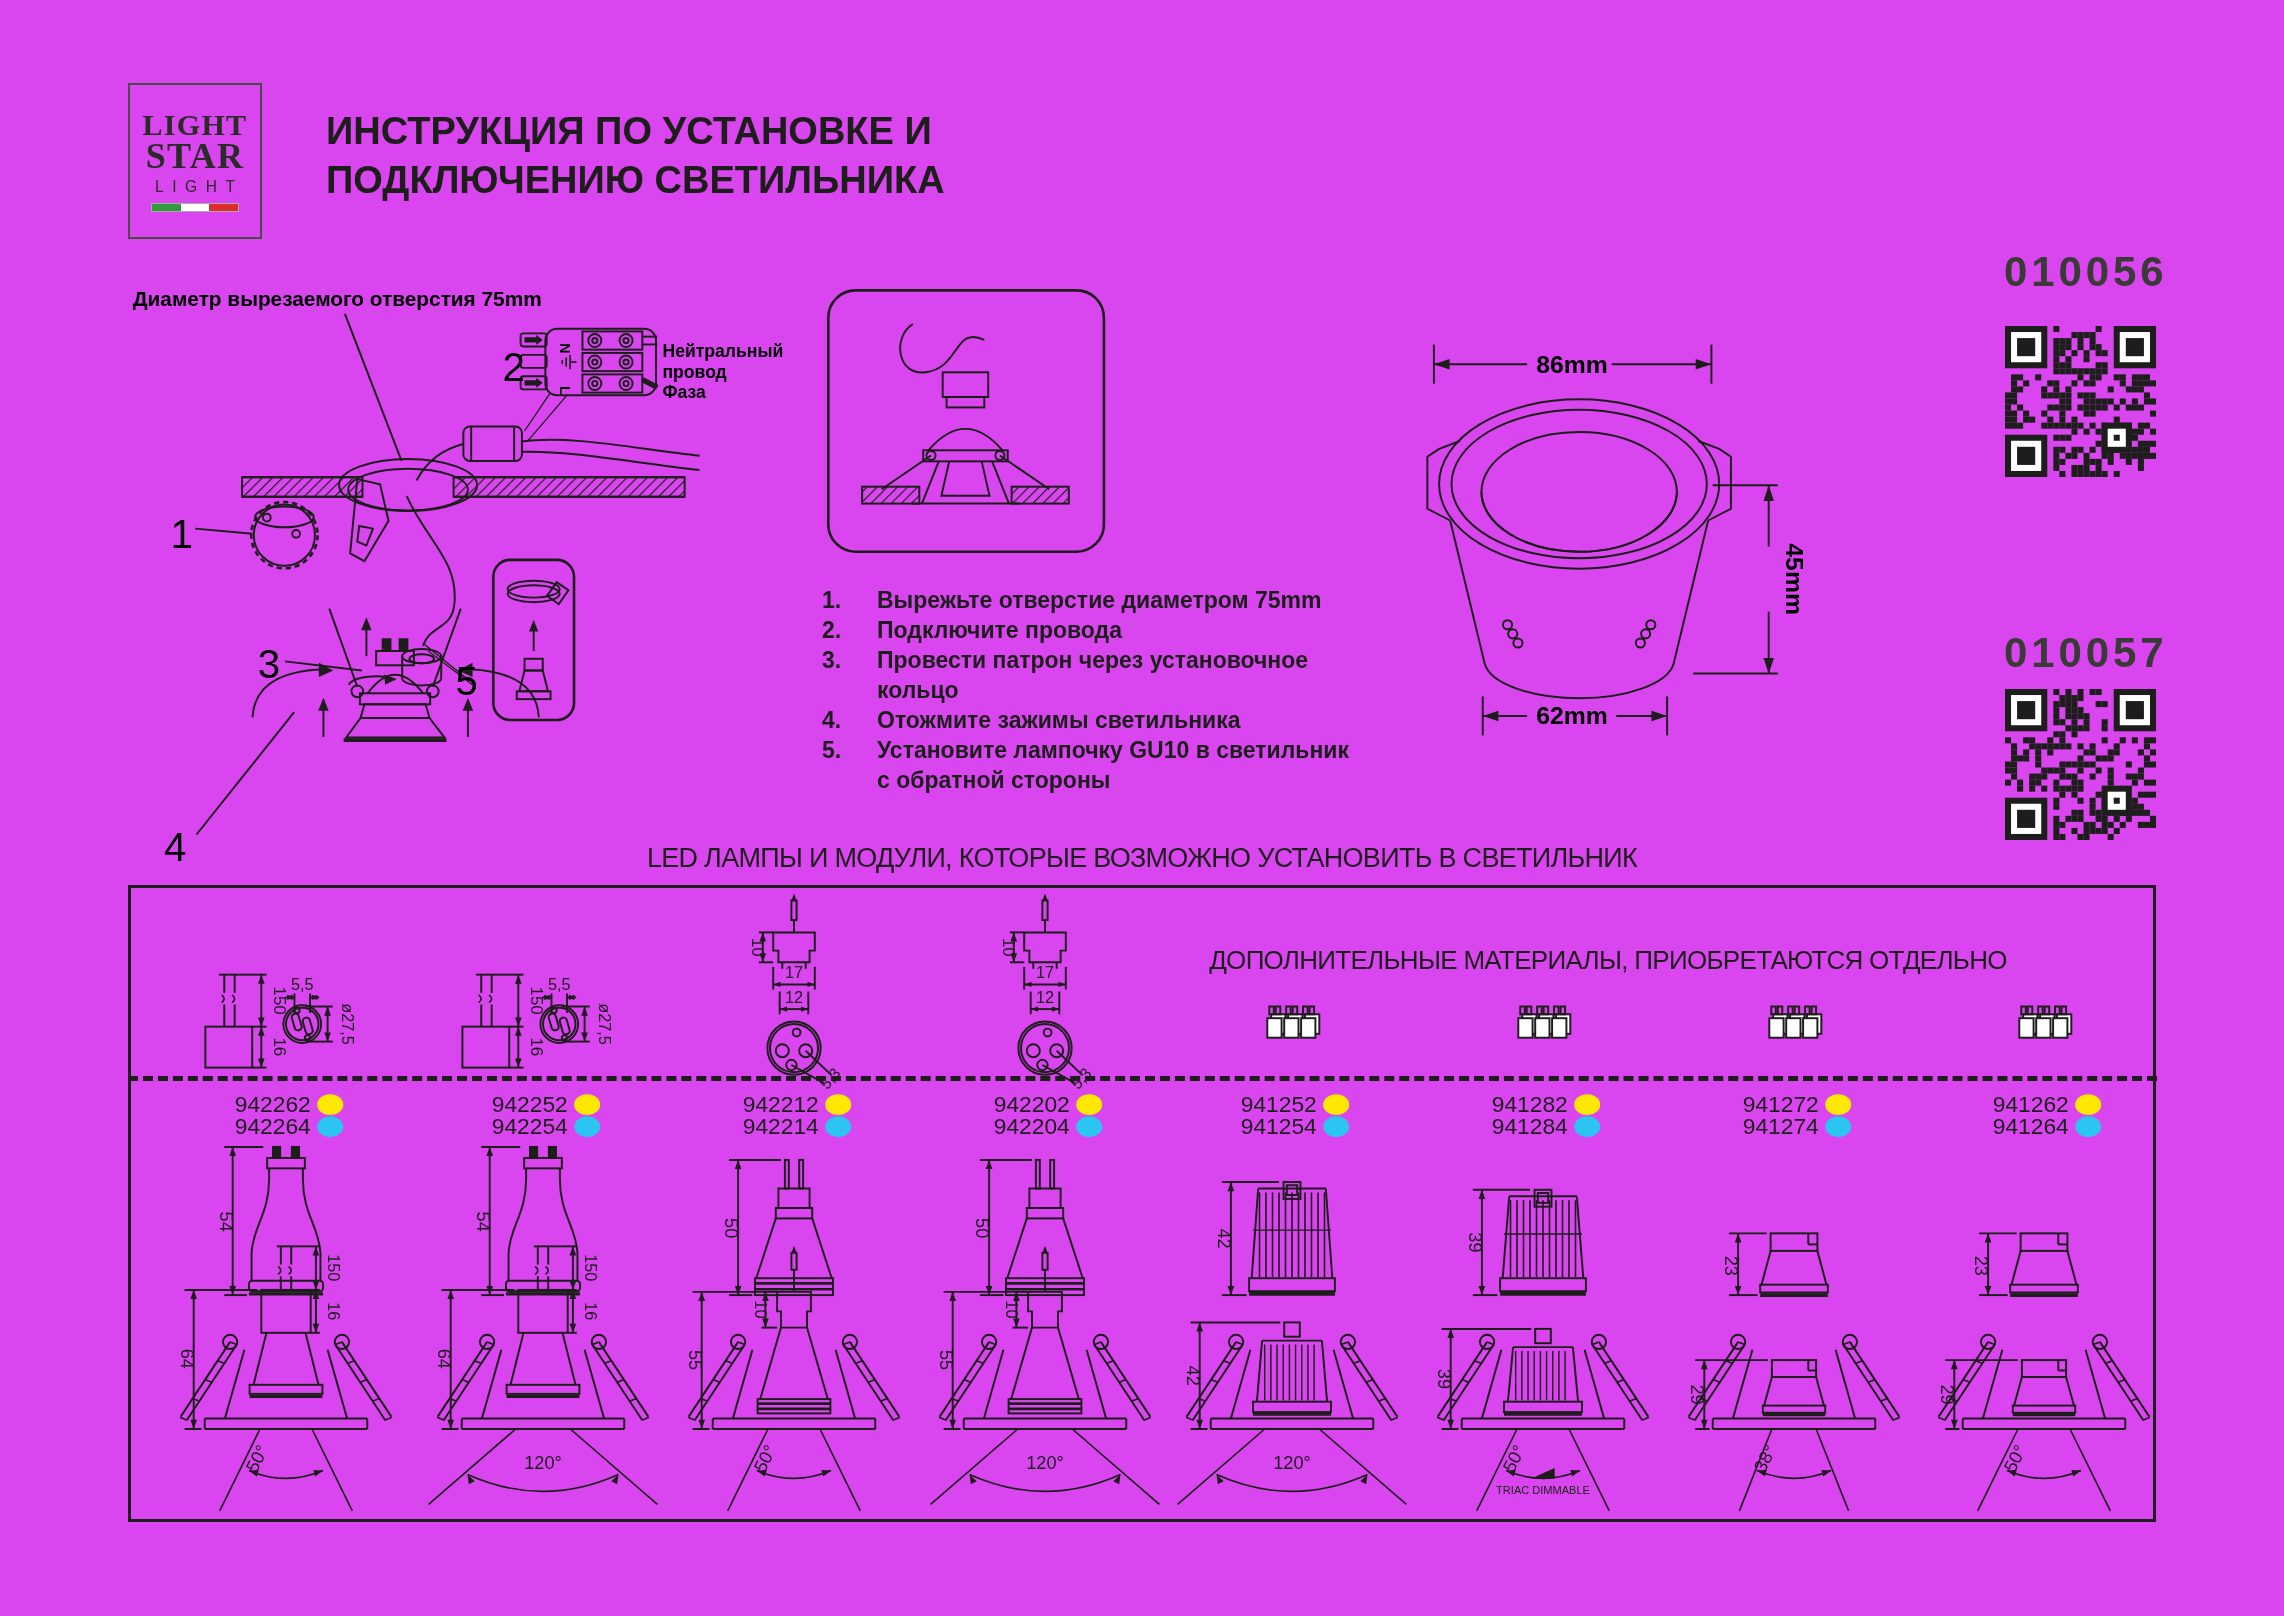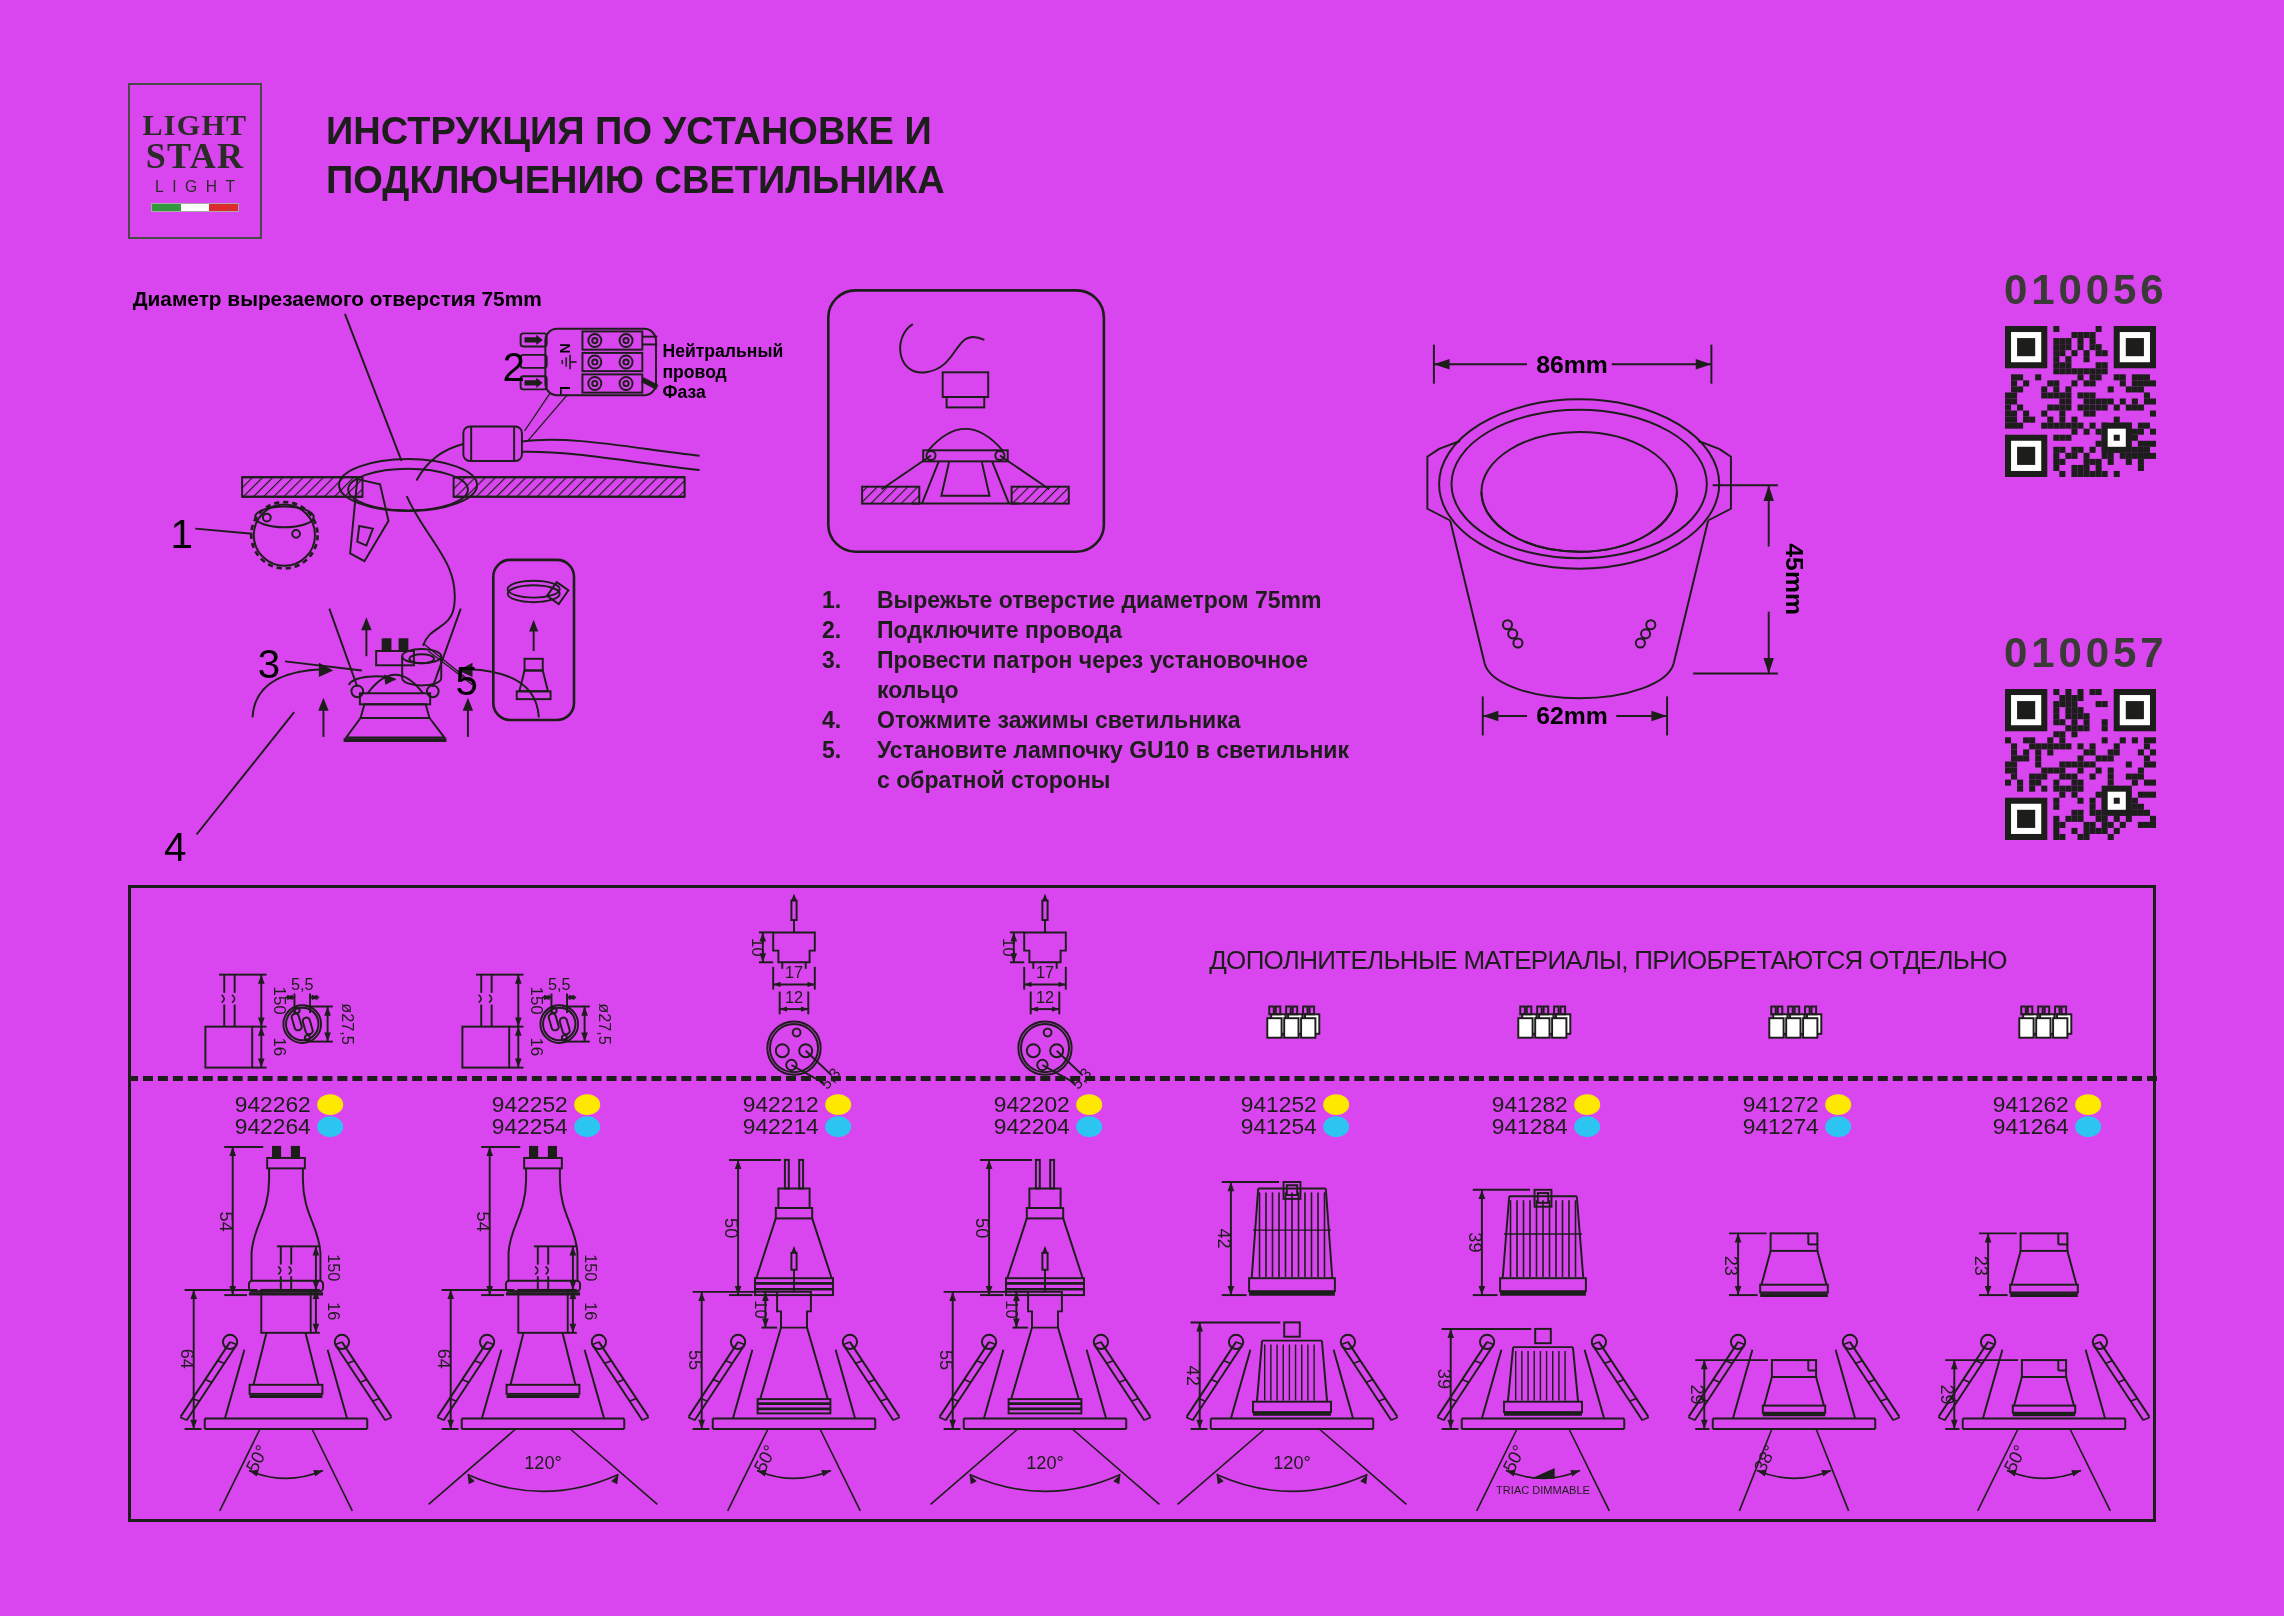--- a/index.html
+++ b/index.html
@@ -47,21 +47,21 @@
       <div id="flag-r" style="background: rgb(221, 44, 44);"></div>
     </div>
   </div>
 
   <div class="abs main-title">
     <div>ИНСТРУКЦИЯ ПО УСТАНОВКЕ И</div>
     <div>ПОДКЛЮЧЕНИЮ СВЕТИЛЬНИКА</div>
   </div>
 
 
-  <div class="abs qr-label" style="left:2004px;top:266px">010056</div>
+  <div class="abs qr-label" style="left:2004px;top:248px">010056</div>
   <div class="abs" id="qr0" style="left:2005px;top:326px"><svg width="151" height="151" viewBox="0 0 232.50000000000003 232.50000000000003">
         <rect x="74.4" y="0" width="9.3" height="9.3" fill="#1d1d1b"></rect>
         <rect x="139.5" y="0" width="9.3" height="9.3" fill="#1d1d1b"></rect>
         <rect x="102.30000000000001" y="9.3" width="9.3" height="9.3" fill="#1d1d1b"></rect>
         <rect x="111.60000000000001" y="9.3" width="9.3" height="9.3" fill="#1d1d1b"></rect>
         <rect x="120.9" y="9.3" width="9.3" height="9.3" fill="#1d1d1b"></rect>
         <rect x="130.20000000000002" y="9.3" width="9.3" height="9.3" fill="#1d1d1b"></rect>
         <rect x="74.4" y="18.6" width="9.3" height="9.3" fill="#1d1d1b"></rect>
         <rect x="83.7" y="18.6" width="9.3" height="9.3" fill="#1d1d1b"></rect>
         <rect x="93" y="18.6" width="9.3" height="9.3" fill="#1d1d1b"></rect>
@@ -728,20 +728,21 @@
       <line x1="147" y1="660" x2="215" y2="660"></line>
         <line x1="352" y1="660" x2="430" y2="660"></line>
       <polygon points="147,660 171,652 171,668" fill="#1d1d1b" stroke="none"></polygon>
       <polygon points="430,660 406,652 406,668" fill="#1d1d1b" stroke="none"></polygon>
     </g>
     <text x="284" y="133" font-size="38" font-weight="bold" text-anchor="middle">86mm</text>
     <text x="612" y="450" font-size="38" font-weight="bold" text-anchor="middle" transform="rotate(90 612 450)">45mm</text>
     <text x="284" y="673" font-size="38" font-weight="bold" text-anchor="middle">62mm</text>
   </svg>
 
+  <div class="abs led-title">LED ЛАМПЫ И МОДУЛИ, КОТОРЫЕ ВОЗМОЖНО УСТАНОВИТЬ В СВЕТИЛЬНИК</div>
   <div class="abs led-box"></div>
   <div class="abs led-dashed"></div>
   <div class="abs add-title">ДОПОЛНИТЕЛЬНЫЕ МАТЕРИАЛЫ, ПРИОБРЕТАЮТСЯ ОТДЕЛЬНО</div>
   <div id="led-columns">
       <svg class="abs" style="left:156px;top:885px" width="260" height="633" viewBox="0 0 400 972">
       <g fill="none" stroke="#1d1d1b" stroke-width="3">
           <g>
     <line x1="97" y1="137" x2="129" y2="137"></line>
     <line x1="105" y1="137" x2="105" y2="165"></line>
             <line x1="121" y1="137" x2="121" y2="165"></line>

